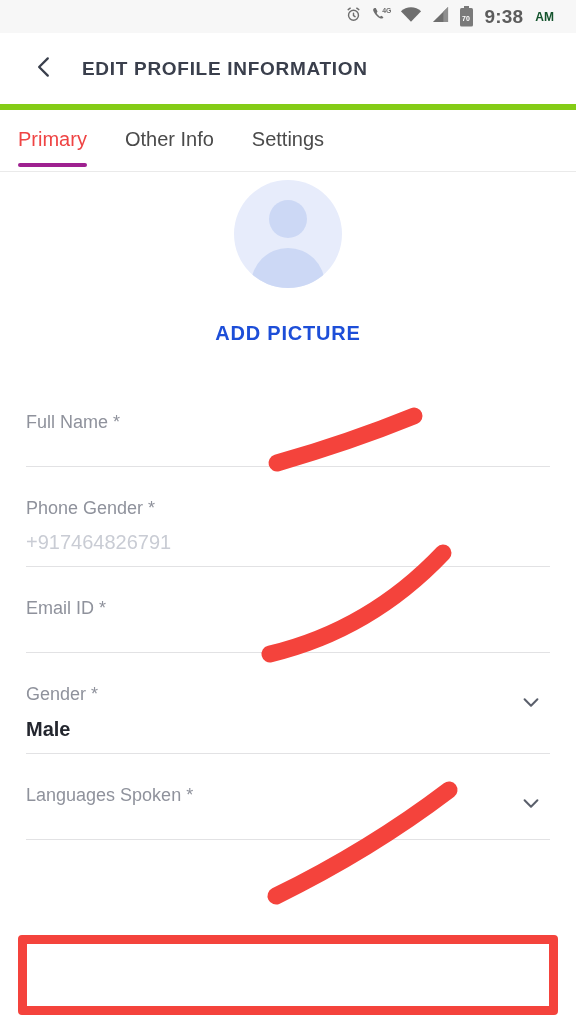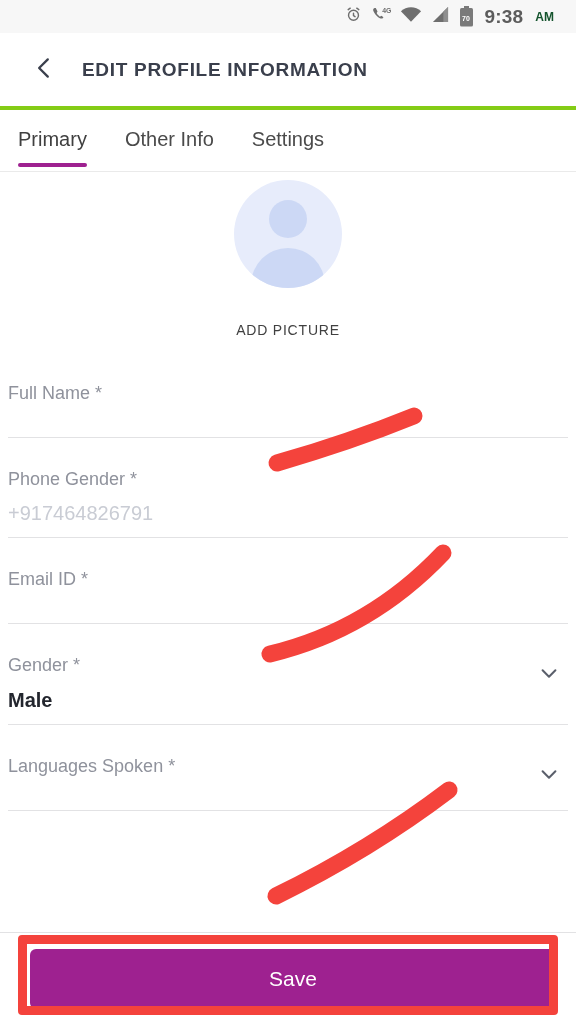--- a/index.html
+++ b/index.html
@@ -28,21 +28,21 @@
   .batt-num {
     position: absolute; inset: 0; display: flex; align-items: center;
     justify-content: center; font-size: 7px; font-weight: bold; color: #fff;
     padding-top: 3px;
   }
 
   
   .header {
     position: absolute; top: 33px; left: 0; width: 576px; height: 77px;
     display: flex; align-items: center; background: #fff;
-    border-bottom: 4px solid #84cc16;
+    border-bottom: 6px solid #84cc16;
   }
   .back-btn {
     width: 52px; height: 52px; margin-left: 18px;
     display: flex; align-items: center; justify-content: center;
     cursor: pointer;
   }
   .page-title {
     font-size: 19px; font-weight: bold; color: #3a3f4c;
     letter-spacing: .7px; margin-left: 12px;
   }
@@ -51,21 +51,21 @@
   .tabs {
     position: absolute; top: 110px; left: 0; width: 576px; height: 62px;
     display: flex; align-items: flex-start; background: #fff;
     border-bottom: 1px solid #eaeaea; padding-top: 18px;
   }
   .tab {
     font-size: 20px; color: #4a4a4a; padding: 0 0 16px 0;
     margin-left: 38px; position: relative; cursor: pointer; white-space: nowrap;
   }
   .tab:first-child { margin-left: 18px; }
-  .tab.active { color: #404040; }
+  .tab.active { color: #ef4444; }
   .tab.active::after {
     content: ""; position: absolute; left: 0; right: 0; bottom: 0;
     height: 4px; background: #9e2190; border-radius: 2px;
   }
 
   
   .content { position: absolute; top: 172px; left: 0; width: 576px; height: 760px; background: #fff; }
 
   .avatar-block { display: flex; flex-direction: column; align-items: center; padding-top: 8px; }
   .avatar {
@@ -75,25 +75,25 @@
   }
   .av-head {
     position: absolute; top: 20px; left: 50%; transform: translateX(-50%);
     width: 38px; height: 38px; border-radius: 50%; background: #ccd8f5;
   }
   .av-body {
     position: absolute; bottom: -6px; left: 50%; transform: translateX(-50%);
     width: 74px; height: 46px; border-radius: 40px 40px 0 0; background: #ccd8f5;
   }
   .add-picture {
-    margin-top: 34px; font-size: 14px; font-weight: normal;
-    color: #404040; letter-spacing: .8px; cursor: pointer;
-  }
-
-  .form { margin-top: 44px; padding: 0 8px; }
+    margin-top: 34px; font-size: 20px; font-weight: bold;
+    color: #1d4ed8; letter-spacing: .8px; cursor: pointer;
+  }
+
+  .form { margin-top: 66px; padding: 0 26px; }
   .field {
     position: relative; border-bottom: 1px solid #e2e2e4;
     padding-bottom: 12px; min-height: 56px;
   }
   .field + .field { margin-top: 30px; }
   .f-label { font-size: 18px; color: #8f929c; line-height: 1.3; }
   .f-value { font-size: 20px; color: #c9ccd4; margin-top: 11px; }
   .f-value.filled { color: #23262e; font-weight: bold; }
   .chev {
     position: absolute; right: 6px; top: 6px; width: 26px; height: 26px;
@@ -221,23 +221,20 @@
           <svg width="22" height="22" viewBox="0 0 24 24" fill="none" stroke="#5a5f6b" stroke-width="2.2" stroke-linecap="round" stroke-linejoin="round">
             <polyline points="5 9 12 16 19 9"></polyline>
           </svg>
         </span>
       </div>
 
 
     </div>
   </div>
 
-  <div class="save-zone">
-    <div class="save-btn">Save</div>
-  </div>
 
   <svg class="anno anno-svg">
     <g fill="none" stroke="#f4433c" stroke-width="17" stroke-linecap="round">
       <path d="M277 463 Q350 442 414 416"></path>
       <path d="M270 654 Q370 630 443 553"></path>
       <path d="M276 896 Q370 850 449 790"></path>
     </g>
   </svg>
   <div class="anno anno-box"></div>
 

